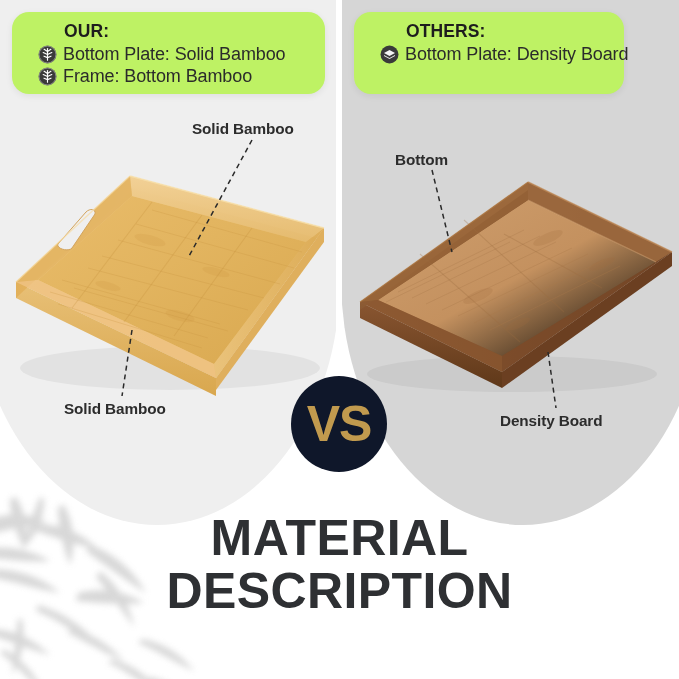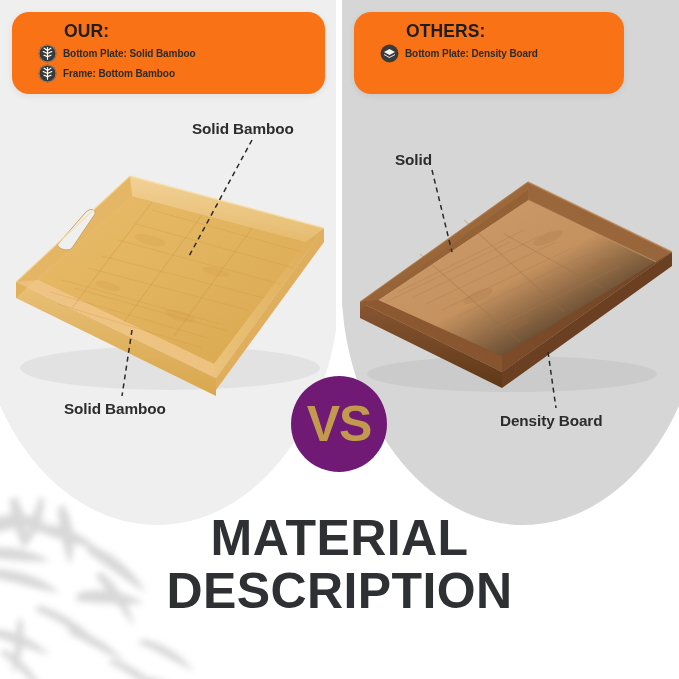--- a/index.html
+++ b/index.html
@@ -53,21 +53,21 @@
     filter: blur(3.2px);
     opacity: .72;
     pointer-events: none;
   }
 
   
   .card {
     position: absolute;
     top: 12px;
     height: 82px;
-    background: #f97316;
+    background: #bef264;
     border-radius: 17px;
     box-shadow: 0 2px 7px rgba(0,0,0,.07);
     z-index: 20;
     padding: 9px 14px 0 26px;
   }
   .card-left  { left: 12px;  width: 313px; }
   .card-right { left: 354px; width: 270px; }
 
   .card-title {
     font-size: 17.5px;
@@ -78,25 +78,24 @@
     padding-left: 26px;
   }
 
   .spec-row {
     display: flex;
     align-items: center;
     gap: 6px;
     margin-top: 1px;
   }
   .spec-text {
-    font-size: 10px;
+    font-size: 18px;
     color: #2b2b2b;
     letter-spacing: -.1px;
     white-space: nowrap;
-    font-weight: bold;
   }
   .spec-icon { width: 19px; height: 19px; flex: 0 0 19px; display: block; }
 
   
   .tray-wrap { position: absolute; z-index: 5; }
   .tray-left  { left: 2px;   top: 168px; width: 330px; height: 228px; }
   .tray-right { left: 352px; top: 176px; width: 326px; height: 224px; }
 
   
   .callout {
@@ -116,21 +115,21 @@
   .leader { position: absolute; z-index: 11; pointer-events: none; }
 
   
   .vs-badge {
     position: absolute;
     left: 291px;
     top: 376px;
     width: 96px;
     height: 96px;
     border-radius: 50%;
-    background: #701a75;
+    background: #0f172a;
     z-index: 30;
     display: flex;
     align-items: center;
     justify-content: center;
   }
   .vs-text {
     font-size: 50px;
     font-weight: bold;
     color: #c19a4e;
     letter-spacing: -1px;
@@ -344,21 +343,21 @@
     <g stroke="#2a2a2a" stroke-width="1.5" stroke-dasharray="5,4" fill="none">
       <line x1="252" y1="140" x2="188" y2="258"></line>
       <line x1="132" y1="330" x2="122" y2="396"></line>
       <line x1="432" y1="170" x2="452" y2="252"></line>
       <line x1="548" y1="352" x2="556" y2="408"></line>
     </g>
   </svg>
 
   <div class="callout cal-l-top">Solid Bamboo</div>
   <div class="callout cal-l-bottom">Solid Bamboo</div>
-  <div class="callout cal-r-top">Solid</div>
+  <div class="callout cal-r-top">Bottom</div>
   <div class="callout cal-r-bottom">Density Board</div>
 
   <div class="card card-left">
     <div class="card-title">OUR:</div>
 
     <div class="spec-row">
       <svg class="spec-icon" viewBox="0 0 19 19">
         <circle cx="9.5" cy="9.5" r="9" fill="#3a3a3a"></circle>
         <g stroke="#ffffff" stroke-width="1.15" fill="none" stroke-linecap="round">
           <line x1="9.5" y1="3.6" x2="9.5" y2="15.2"></line>

